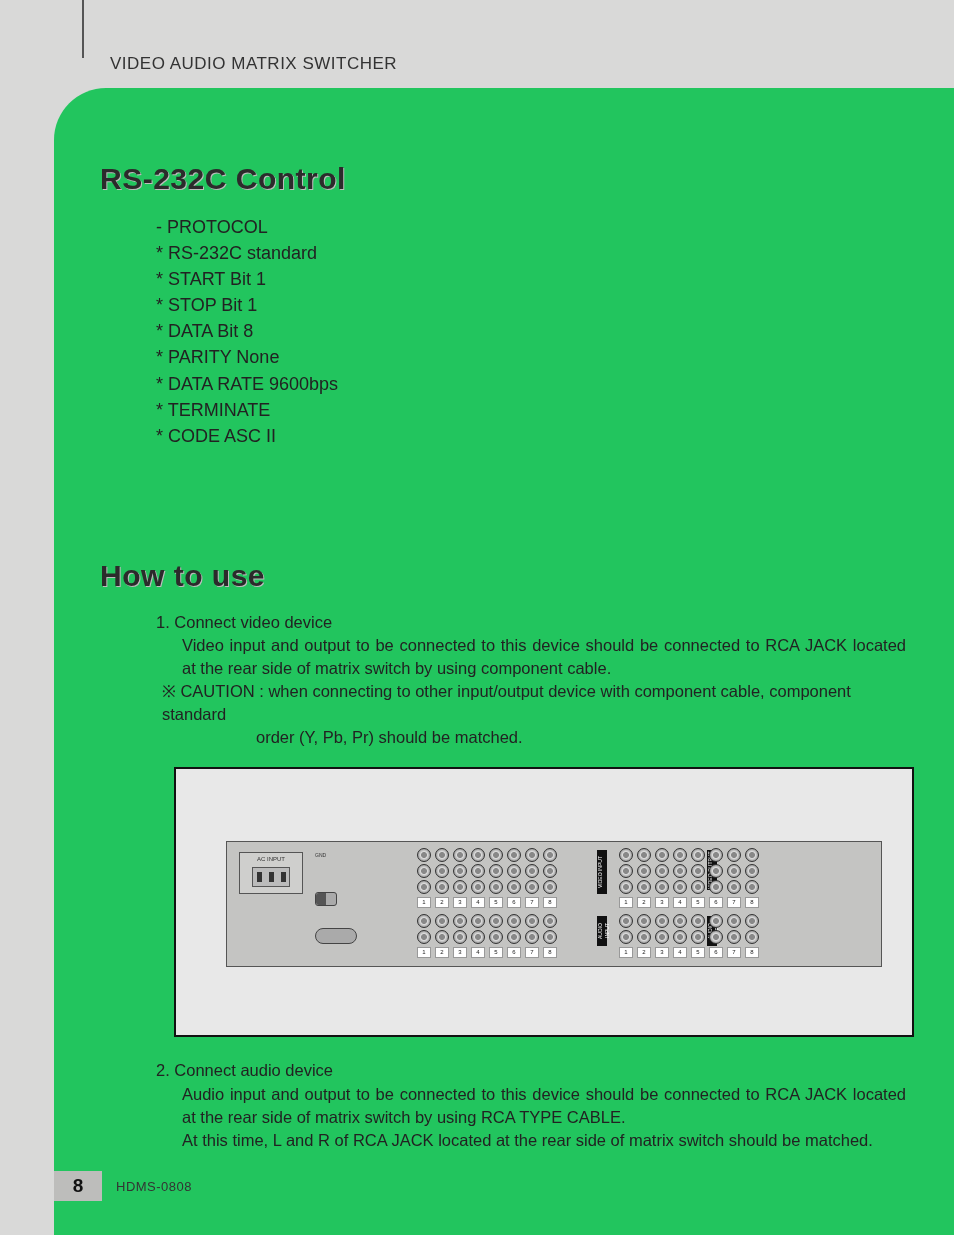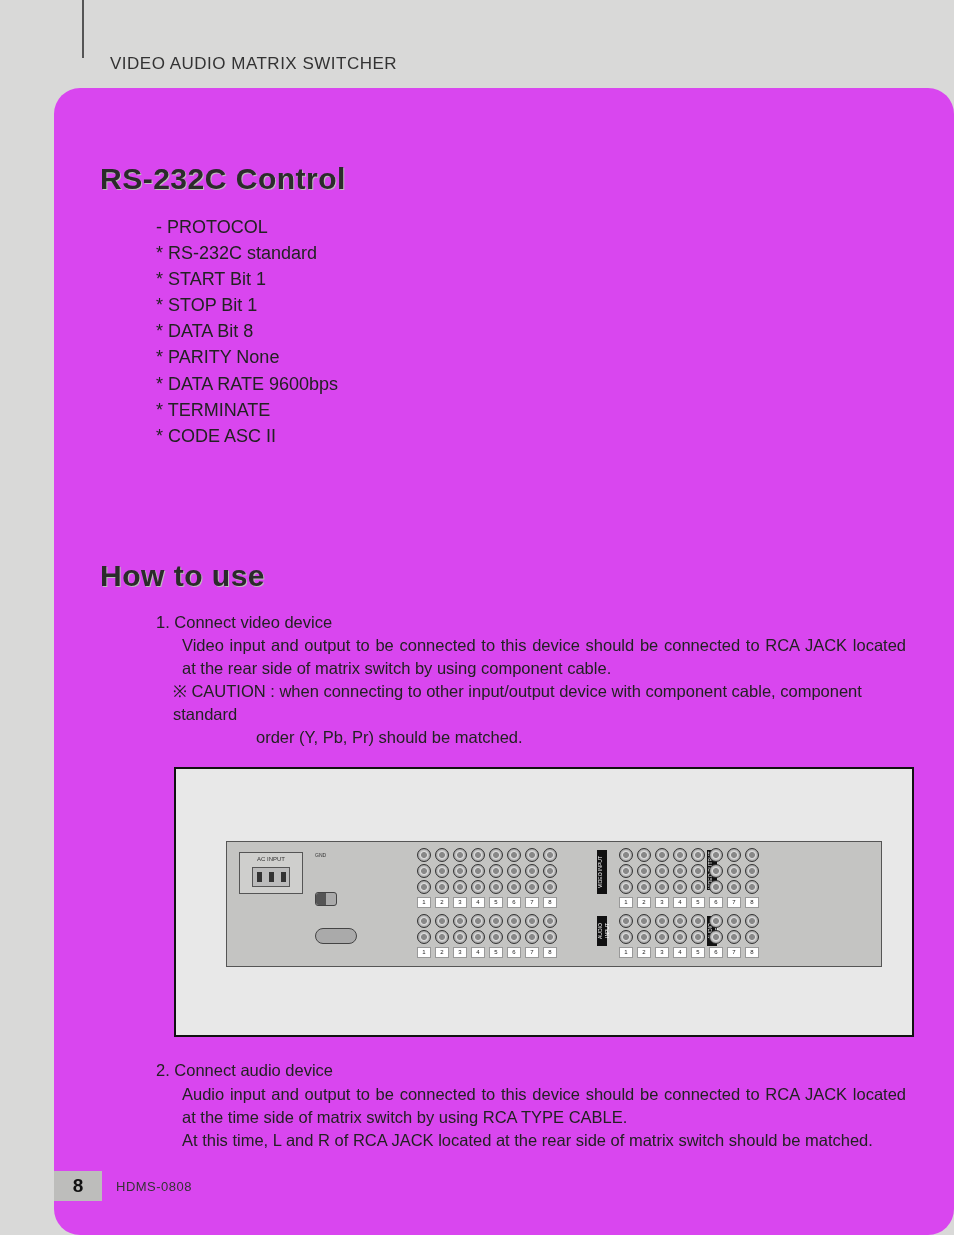--- a/index.html
+++ b/index.html
@@ -26,24 +26,23 @@
     font-size: 17px;
     letter-spacing: 0.5px;
     color: #333;
   }
   .page-panel {
     position: absolute;
     left: 54px;
     top: 88px;
     right: 0;
     bottom: 0;
-    background: #d946ef;
+    background: #22c55e;
     border-top-left-radius: 52px;
     padding: 74px 48px 40px 46px;
-    border-radius: 26px;
   }
   .section-title {
     font-size: 30px;
     font-weight: 700;
     color: #2b2b2b;
     text-shadow: 1px 1px 0 #bdbdbd;
     letter-spacing: 0.5px;
     margin-bottom: 18px;
   }
   .protocol-block {
@@ -61,21 +60,21 @@
   }
   .step-title {
     font-weight: 400;
     margin-top: 4px;
   }
   .step-body {
     margin-left: 26px;
     text-align: justify;
   }
   .caution-line {
-    margin-left: 17px;
+    margin-left: 6px;
   }
   .caution-indent {
     margin-left: 100px;
   }
   .diagram-box {
     margin: 18px 0 22px 18px;
     width: 740px;
     height: 270px;
     border: 2px solid #111;
     background: #e8e8e8;
@@ -383,21 +382,21 @@
               <span>5</span>
               <span>6</span>
               <span>7</span>
               <span>8</span>
           </div>
         </div>
       </div>
     </div>
 
     <div class="step-title">2. Connect audio device</div>
-    <div class="step-body">Audio input and output to be connected to this device should be connected to RCA JACK located at the time side of matrix switch by using RCA TYPE CABLE.</div>
+    <div class="step-body">Audio input and output to be connected to this device should be connected to RCA JACK located at the rear side of matrix switch by using RCA TYPE CABLE.</div>
     <div class="step-body">At this time, L and R of RCA JACK located at the rear side of matrix switch should be matched.</div>
   </div>
 
   <div class="footer">
     <div class="page-badge">8</div>
     <div class="model">HDMS-0808</div>
   </div>
 </div>
 
 </body></html>

